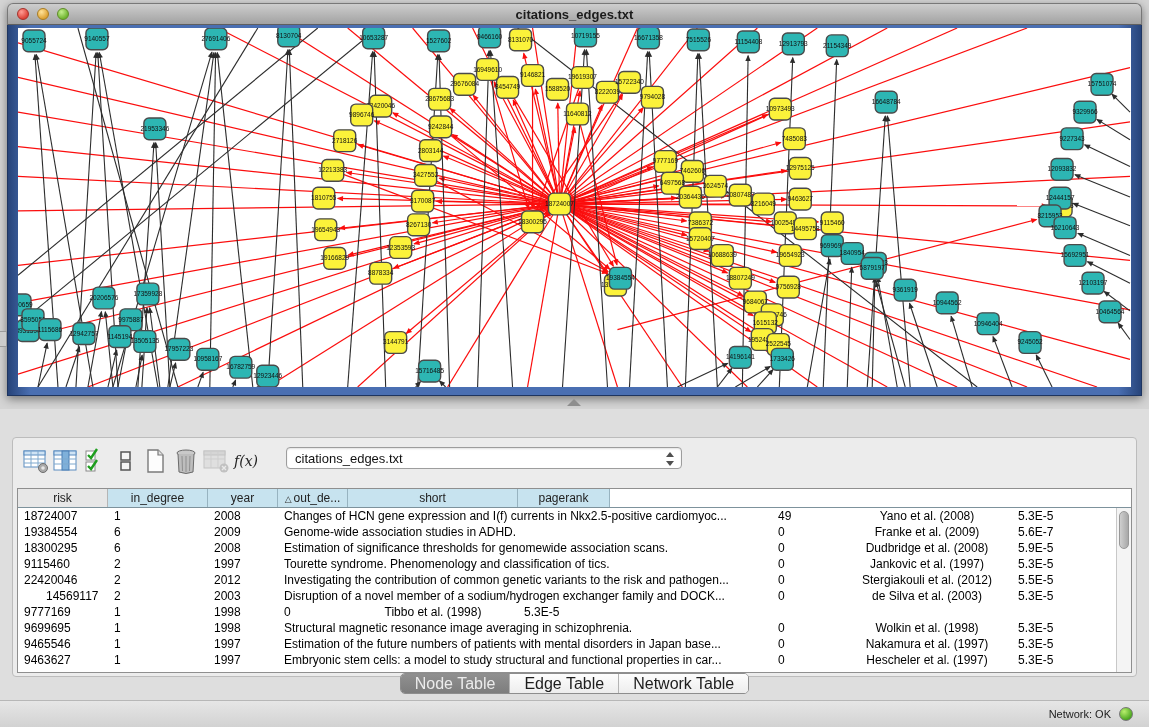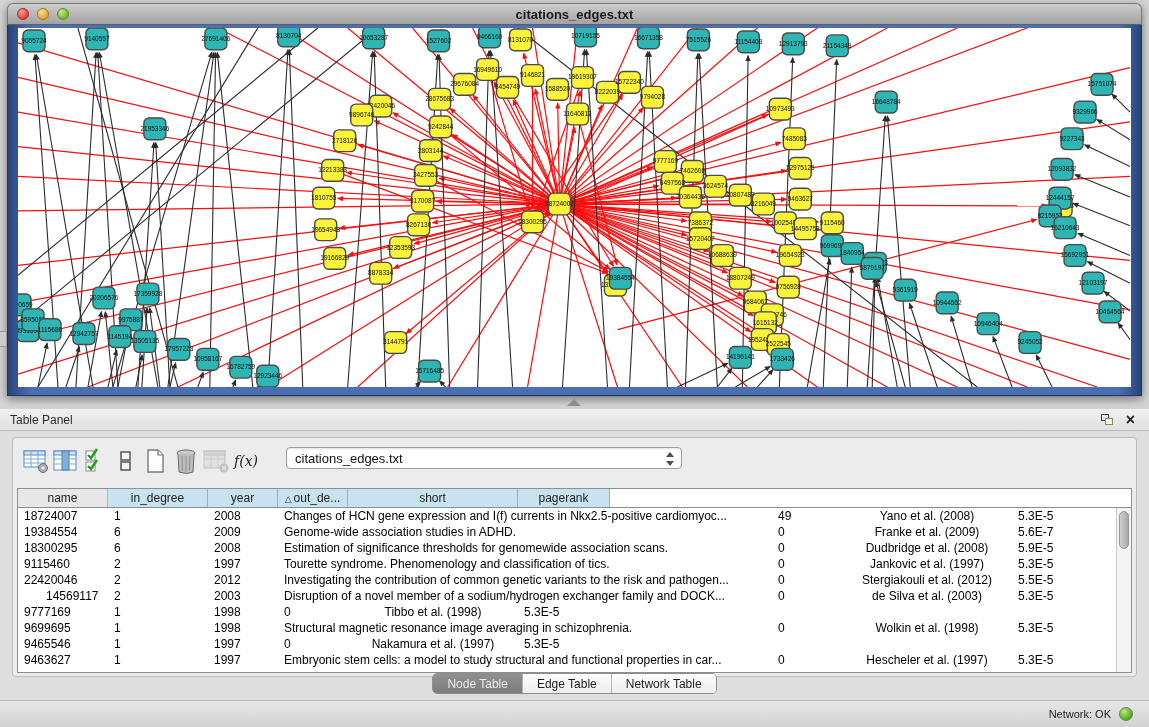--- a/index.html
+++ b/index.html
@@ -73,21 +73,21 @@
   .tbl-body { position:absolute; left:0; right:15px; top:19px; bottom:0; }
   .tr { display:flex; height:16px; }
   .td { font-size:12px; color:#000; line-height:16px; white-space:nowrap; overflow:hidden; padding-left:6px; }
   .td.center { text-align:center; padding-left:0; }
   .vscroll { position:absolute; right:0; top:19px; bottom:0; width:15px; background:#f4f4f4; border-left:1px solid #c8c8c8; }
   .vthumb { position:absolute; left:2px; top:3px; width:10px; height:38px; border-radius:6px;
     background:linear-gradient(90deg,#cfcfcf,#a8a8a8); border:1px solid #989898; }
 
   .tabs-row { position:absolute; left:0; right:0; top:264px; height:22px; display:flex; justify-content:center; }
   .seg-control { display:flex; height:21px; border:1px solid #8d8d8d; border-radius:5px; overflow:hidden; background:#f6f6f6; }
-  .seg { font-size:12px; padding:0 14px; line-height:20px; color:#1d1d1d;
+  .seg { font-size:16px; padding:0 14px; line-height:20px; color:#1d1d1d;
     background:linear-gradient(180deg,#fdfdfd,#ededed); border-right:1px solid #b4b4b4; }
   .seg:last-child { border-right:none; }
   .seg.active { background:linear-gradient(180deg,#909090,#7d7d7d); color:#ececec; }
 
   
   .status-bar { position:absolute; left:0; top:700px; width:100%; height:27px;
     background:linear-gradient(180deg,#e6e6e6,#d2d2d2); border-top:1px solid #b7b7b7;
     display:flex; align-items:center; justify-content:flex-end; }
   .mem-label { font-size:11px; color:#222; margin-right:8px; }
   .mem-dot { width:14px; height:14px; border-radius:50%; margin-right:16px;
@@ -732,30 +732,20 @@
   </div>
 </div>
 
 <div class="collapse-tab"></div>
 
 <div class="splitter">
   <div class="splitter-handle"></div>
 </div>
 
 <div class="table-panel">
-  <div class="panel-titlebar">
-    <span class="panel-title">Table Panel</span>
-    <div class="panel-icons">
-      <span class="float-icon">
-        <span class="sq-back"></span>
-          <span class="sq-front"></span>
-      </span>
-      <span class="close-x">×</span>
-    </div>
-  </div>
 
   <div class="panel-inner">
     <div class="toolbar">
       <div class="icon-btn">
         <svg width="27" height="25">
             <rect x="1" y="2" width="21" height="16" fill="#ffffff" stroke="#5b8cc0"></rect>
             <rect x="1" y="2" width="21" height="4" fill="#cfe3f4" stroke="#5b8cc0"></rect>
             <line x1="8" y1="2" x2="8" y2="18" stroke="#7fa8cd"></line>
             <line x1="15" y1="2" x2="15" y2="18" stroke="#7fa8cd"></line>
             <line x1="1" y1="10" x2="22" y2="10" stroke="#7fa8cd"></line>
@@ -821,21 +811,21 @@
     <div class="combo">
       <span>citations_edges.txt</span>
       <span class="combo-arrows">
           <span class="up"></span>
           <span class="down"></span>
         </span>
     </div>
 
     <div class="tbl">
       <div class="tbl-header" id="tbl-header">
-          <div class="th gray" style="width: 90px;">name</div>
+          <div class="th gray" style="width: 90px;">risk</div>
           <div class="th" style="width: 100px;">in_degree</div>
           <div class="th" style="width: 70px;">year</div>
           <div class="th" style="width: 70px;"><span class="sort-tri">△</span>out_de...</div>
           <div class="th" style="width: 170px;">short</div>
           <div class="th" style="width: 92px;">pagerank</div>
         </div>
       <div class="tbl-body" id="tbl-body">
           <div class="tr">
             <div class="td" style="width: 90px;">18724007</div>
             <div class="td" style="width: 100px;">1</div>
@@ -904,20 +894,21 @@
             <div class="td" style="width: 70px;">1998</div>
             <div class="td" style="width: 494px;">Structural magnetic resonance image averaging in schizophrenia.</div>
             <div class="td" style="width: 70px;">0</div>
             <div class="td center" style="width: 170px;">Wolkin et al. (1998)</div>
             <div class="td" style="width: 92px;">5.3E-5</div>
           </div>
           <div class="tr">
             <div class="td" style="width: 90px;">9465546</div>
             <div class="td" style="width: 100px;">1</div>
             <div class="td" style="width: 70px;">1997</div>
+            <div class="td" style="width: 494px;">Estimation of the future numbers of patients with mental disorders in Japan base...</div>
             <div class="td" style="width: 70px;">0</div>
             <div class="td center" style="width: 170px;">Nakamura et al. (1997)</div>
             <div class="td" style="width: 92px;">5.3E-5</div>
           </div>
           <div class="tr">
             <div class="td" style="width: 90px;">9463627</div>
             <div class="td" style="width: 100px;">1</div>
             <div class="td" style="width: 70px;">1997</div>
             <div class="td" style="width: 494px;">Embryonic stem cells: a model to study structural and functional properties in car...</div>
             <div class="td" style="width: 70px;">0</div>

